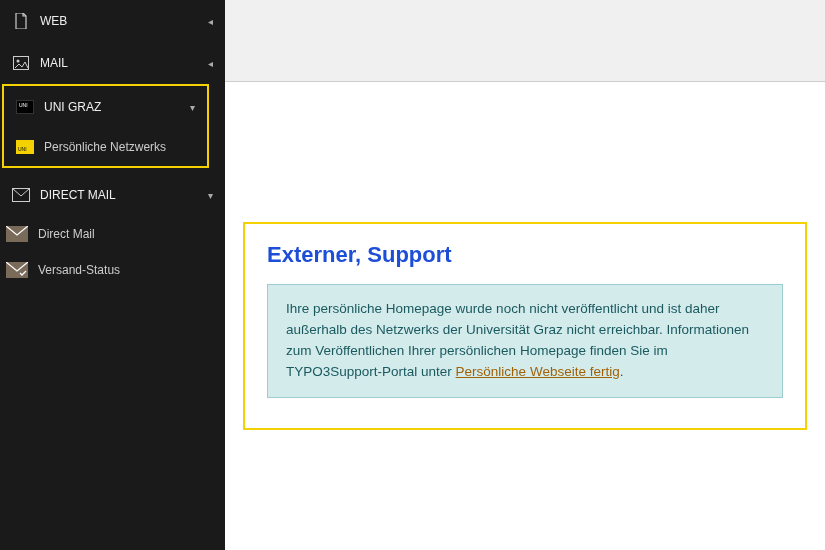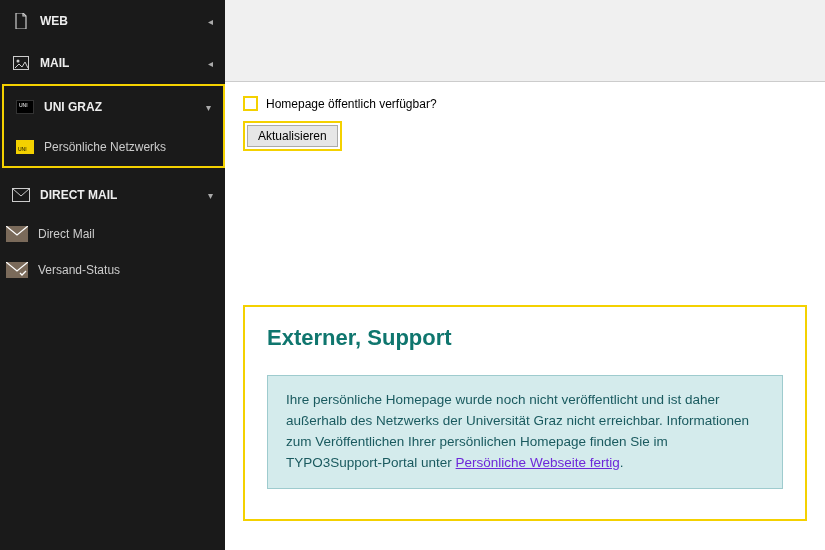--- a/index.html
+++ b/index.html
@@ -2,42 +2,42 @@
 <html><head>
 <meta charset="utf-8">
 <style>
 * { margin: 0; padding: 0; box-sizing: border-box; }
 body { font-family: Verdana, Arial, sans-serif; font-size: 12px; background: #fff; width: 825px; height: 550px; overflow: hidden; }
 .layout { display: flex; height: 100%; }
 .sidebar { width: 225px; background: #1a1a1a; color: #ccc; flex-shrink: 0; }
 .side-item { display: flex; align-items: center; padding: 10px 12px; cursor: pointer; position: relative; }
 .side-item .ico { width: 18px; height: 18px; display: flex; align-items: center; justify-content: center; margin-right: 10px; }
 .side-item .lbl { font-size: 12px; }
-.side-item.header .lbl { font-weight: bold; color: #eee; text-align: right; }
+.side-item.header .lbl { font-weight: normal; color: #eee; text-align: right; }
 .side-item.header { padding: 12px 12px; }
 .side-item .chev { position: absolute; right: 12px; font-size: 10px; color: #aaa; }
-.box-highlight { border: 2px solid #f4d100; margin: 0 0 2px 2px; }
+.box-highlight { border: 2px solid #f4d100; margin: 0 16px 2px 2px; }
 .ico-uni { width: 18px; height: 14px; background: #000; border: 1px solid #333; position: relative; }
 .ico-uni::before { content: "UNI"; position: absolute; font-size: 5px; color: #fff; top: 1px; left: 2px; }
 .ico-uniy { width: 18px; height: 14px; background: #f4d100; position: relative; }
 .ico-uniy::before { content: "UNI"; position: absolute; font-size: 5px; color: #000; top: 6px; left: 2px; }
 .ico-mail { width: 22px; height: 16px; background: #7a6a5a; position: relative; margin-right: 10px; }
 .ico-mail svg { position: absolute; top: 0; left: 0; }
 .main { flex: 1; display: flex; flex-direction: column; }
 .topbar { height: 82px; background: #f0f0f0; border-bottom: 1px solid #ccc; }
 .content { padding: 14px 18px; }
 .check-row { display: flex; align-items: center; margin-bottom: 10px; }
 .yc { width: 15px; height: 15px; border: 2px solid #f4d100; margin-right: 8px; background: #fff; }
 .check-lbl { font-size: 12px; }
 .btn-box { display: inline-block; border: 2px solid #f4d100; padding: 2px; }
 .btn { background: #e6e6e6; border: 1px solid #aaa; padding: 3px 10px; font-size: 12px; cursor: pointer; }
 .support-box { margin: 140px 18px 0 18px; border: 2px solid #f4d100; padding: 18px 22px 30px 22px; }
-.support-title { font-size: 22px; font-weight: bold; color: #0f766e; margin-bottom: 24px; }
+.support-title { font-size: 22px; font-weight: bold; color: #1d4ed8; margin-bottom: 16px; }
 .info-box { background: #d4ebec; border: 1px solid #9ecbce; padding: 14px 18px; color: #1a5a5f; font-size: 13.5px; line-height: 1.55; }
-.info-box .lnk { text-decoration: underline; color: #6d28d9; }
+.info-box .lnk { text-decoration: underline; color: #a16207; }
 </style>
 </head>
 <body>
 
 <div class="layout">
   <div class="sidebar">
 
     <div class="side-item header">
       <span class="ico">
         <svg width="14" height="16" viewBox="0 0 14 16">
@@ -105,29 +105,20 @@
           </svg>
       </span>
       <span class="lbl">Versand-Status</span>
     </div>
 
   </div>
 
   <div class="main">
     <div class="topbar"></div>
 
-    <div class="content">
-      <div class="check-row">
-        <span class="yc"></span>
-        <span class="check-lbl">Homepage öffentlich verfügbar?</span>
-      </div>
-      <span class="btn-box">
-        <button class="btn">Aktualisieren</button>
-      </span>
-    </div>
 
     <div class="support-box">
       <div class="support-title">Externer, Support</div>
       <div class="info-box">
         <span>Ihre persönliche Homepage wurde noch nicht veröffentlicht und ist daher außerhalb des Netzwerks der Universität Graz nicht erreichbar. Informationen zum Veröffentlichen Ihrer persönlichen Homepage finden Sie im TYPO3Support-Portal unter </span><span class="lnk">Persönliche Webseite fertig</span><span>.</span>
       </div>
     </div>
 
   </div>
 </div>

